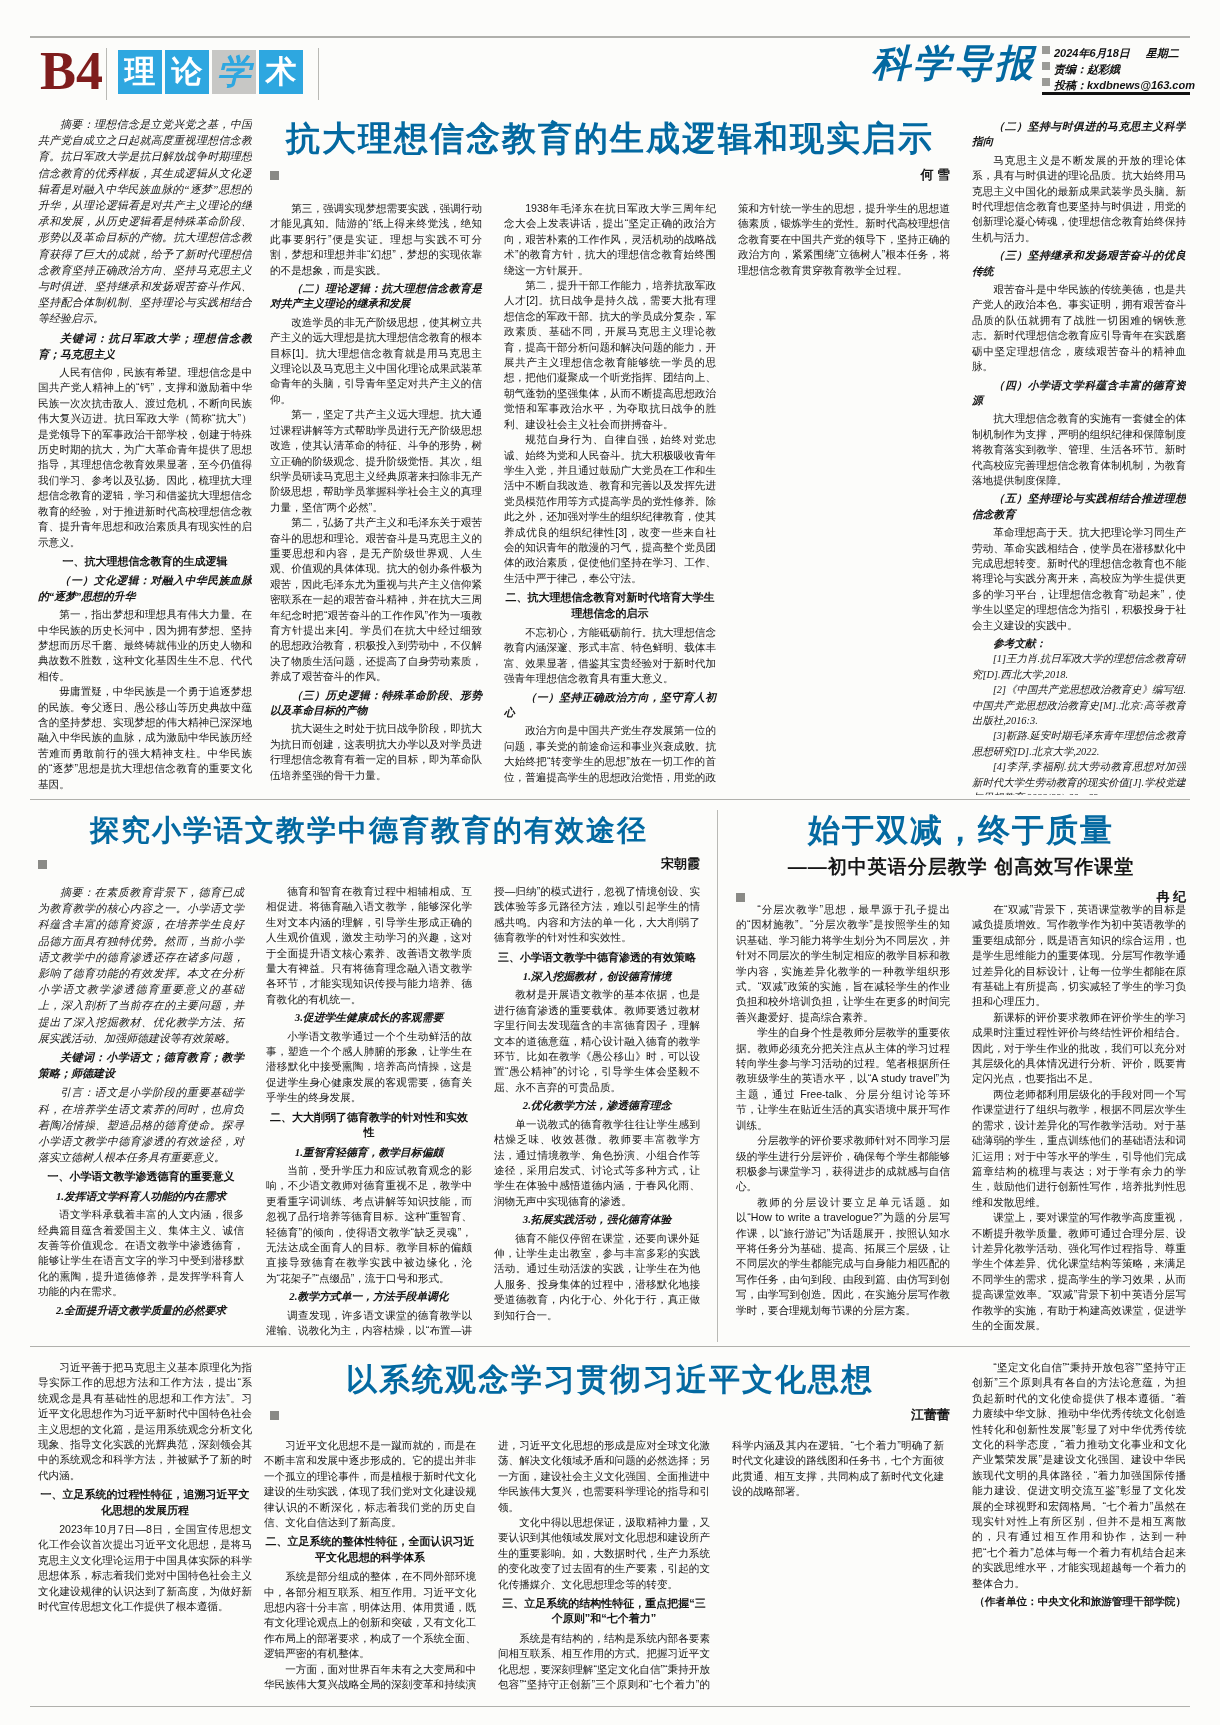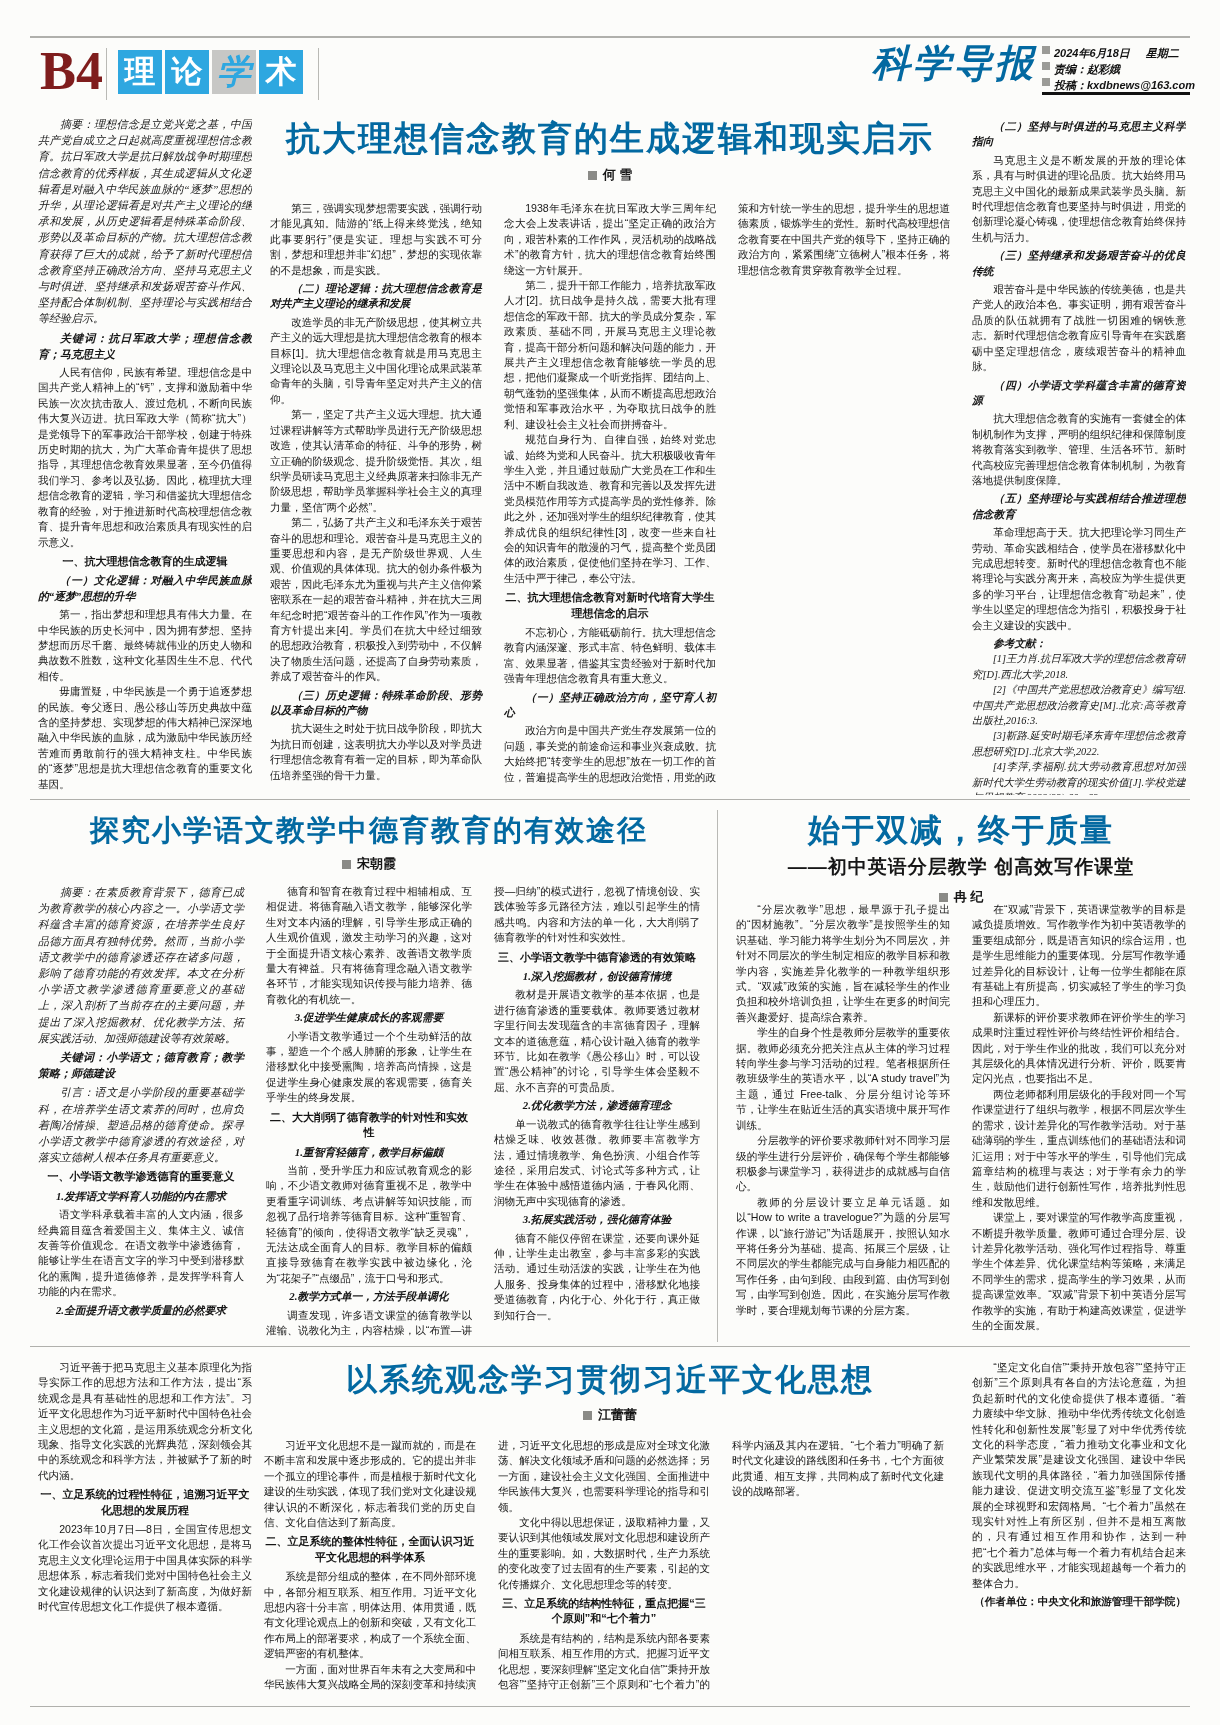--- a/index.html
+++ b/index.html
@@ -39,21 +39,21 @@
          text-indent:2em;font-size:10.8px;margin:3px 0;}
   p.t-h2c{font-weight:bold;font-style:italic;font-family:"Liberation Serif",serif;
           text-align:center;text-indent:0;font-size:10.8px;margin:3px 0;}
   p.t-refhead{font-weight:bold;font-family:"Liberation Serif",serif;font-style:italic;
               text-indent:2em;margin-top:3px;}
   p.t-ref{font-family:"Liberation Serif",serif;font-style:italic;font-size:10.4px;text-indent:2em;}
   p.t-author{font-weight:bold;text-align:right;text-indent:0;margin-top:3px;}
   
   .headline{position:absolute;text-align:center;}
   .headline .title{font-weight:bold;color:#0369a1;letter-spacing:2px;}
-  .byline{display:flex;align-items:center;justify-content:center;gap:6px;
+  .byline{display:flex;align-items:center;justify-content:space-between;gap:6px;
           font-weight:bold;font-size:13px;margin-top:8px;}
   .byline .sq{background:#8a8a86;width:9px;height:9px;}
   #a1-head .title{font-size:34px;line-height:40px;}
   #a2-head .title{font-size:29px;line-height:34px;}
   #a3-head .title{font-size:32px;line-height:36px;}
   #a3-head .subtitle{font-size:19px;font-weight:bold;margin-top:6px;letter-spacing:1px;}
   #a4-head .title{font-size:31px;line-height:36px;}
 </style>
 </head>
 <body>

